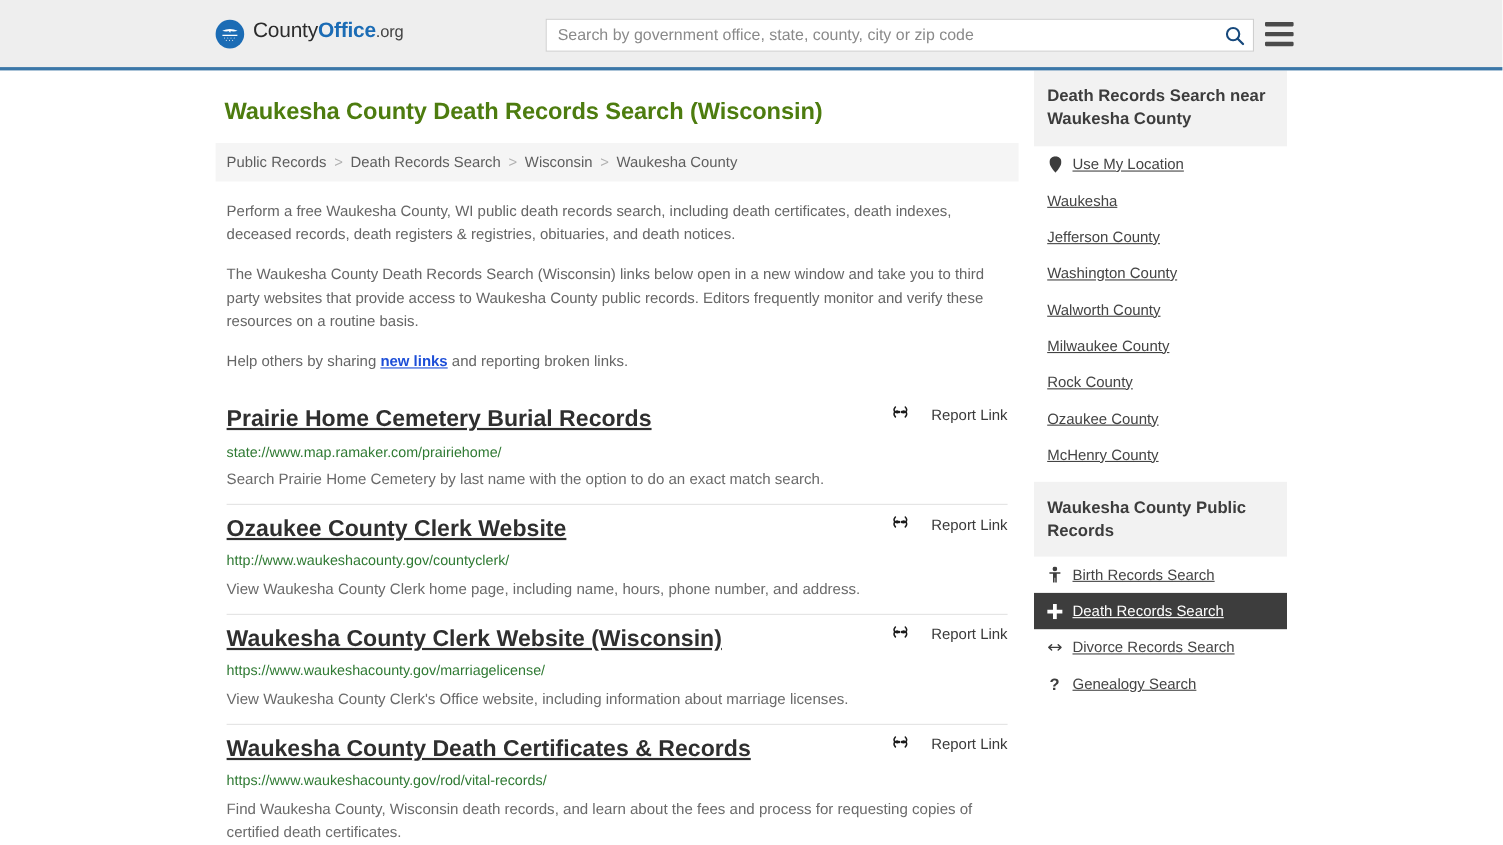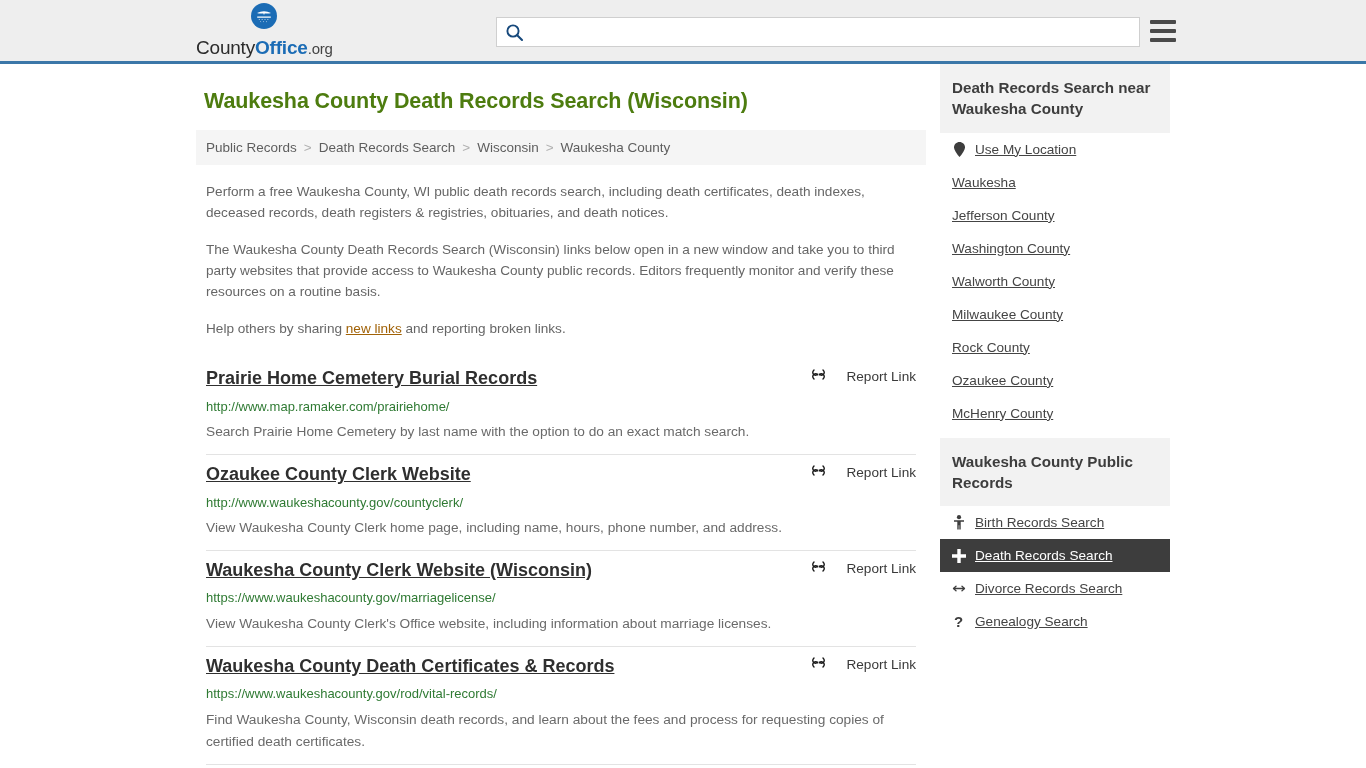--- a/index.html
+++ b/index.html
@@ -16,25 +16,23 @@
   .site-header {
     height: 64px;
     background: #eeeeee;
     border-bottom: 3px solid #3b77a8;
     display: flex;
     align-items: center;
     position: relative;
   }
   .brand {
     display: flex;
-    align-items: center;
     margin-left: 196px;
     gap: 8px;
     text-decoration: none;
-    flex-direction: column;
   }
   .brand-mark {
     width: 26px; height: 26px;
     border-radius: 50%;
     background: #1b6cb5;
     display: flex; align-items: center; justify-content: center;
     flex-direction: column;
     flex-shrink: 0;
   }
   .brand-mark svg { display: block; }
@@ -136,39 +134,39 @@
   .intro {
     padding: 0 10px;
   }
   .intro p {
     font-size: 13.6px;
     line-height: 1.55;
     color: #666666;
     margin: 16px 0 0 0;
   }
   .intro p a {
-    color: #a16207;
+    color: #1d4ed8;
     text-decoration: underline;
-    font-weight: 400;
+    font-weight: 700;
   }
 
   
   .results { margin-top: 20px; padding: 0 10px; }
   .result {
     padding: 8px 0 11px 0;
     border-bottom: 1px solid #e3e3e3;
   }
   .result:last-child { border-bottom: 0; }
   .result-head {
     display: flex;
     align-items: flex-start;
     justify-content: space-between;
   }
   .result-title {
-    font-size: 18px;
+    font-size: 21px;
     font-weight: bold;
     color: #2f2f2f;
     text-decoration: underline;
     cursor: pointer;
     line-height: 1.3;
   }
   .report-link {
     display: flex;
     align-items: center;
     gap: 20px;
@@ -251,20 +249,21 @@
           <polygon points="7.7,16.0 8.2,17.2 7.2,16.5 8.2,16.5 7.2,17.2"></polygon>
           <polygon points="10.6,16.0 11.1,17.2 10.1,16.5 11.1,16.5 10.1,17.2"></polygon>
           <polygon points="13.5,16.0 14.0,17.2 13.0,16.5 14.0,16.5 13.0,17.2"></polygon>
         </g>
       </svg>
     </span>
     <span class="brand-text"><span class="b-county">County</span><span class="b-office">Office</span><span class="b-org">.org</span></span>
   </a>
 
   <div class="search-wrap">
+    <input class="search-input" type="text" placeholder="Search by government office, state, county, city or zip code" style="">
     <button class="search-btn">
       <svg width="19" height="19" viewBox="0 0 19 19" aria-hidden="true">
         <circle cx="8" cy="8" r="5.6" fill="none" stroke="#17497c" stroke-width="1.9"></circle>
         <line x1="12.2" y1="12.2" x2="17" y2="17" stroke="#17497c" stroke-width="2.1" stroke-linecap="round"></line>
       </svg>
     </button>
   </div>
 
   <div class="hamburger">
     <span></span>
@@ -305,21 +304,21 @@
                     <g fill="none" stroke="#1a1a1a" stroke-width="1.5" stroke-linecap="round">
                       <path d="M3.2 3.2 C1.4 5.0 1.4 7.0 3.2 8.2 C4.6 9.2 6.2 8.6 7.0 7.6"></path>
                       <path d="M12.8 12.8 C14.6 11.0 14.6 9.0 12.8 7.8 C11.4 6.8 9.8 7.4 9.0 8.4"></path>
                       <path d="M3.2 12.8 C1.4 11.0 1.4 9.0 3.2 7.8 C4.6 6.8 6.2 7.4 7.0 8.4"></path>
                       <path d="M12.8 3.2 C14.6 5.0 14.6 7.0 12.8 8.2 C11.4 9.2 9.8 8.6 9.0 7.6"></path>
                     </g>
                   </svg></span>
                 <span class="rl-text">Report Link</span>
               </div>
             </div>
-            <div class="result-url">http://www.map.ramaker.com/prairiehome/</div>
+            <div class="result-url">state://www.map.ramaker.com/prairiehome/</div>
             <div class="result-desc">Search Prairie Home Cemetery by last name with the option to do an exact match search.</div>
           </div>
           <div class="result">
             <div class="result-head">
               <a class="result-title" href="#">Ozaukee County Clerk Website</a>
               <div class="report-link">
                 <span class="rl-ico"><svg width="15" height="15" viewBox="0 0 16 16" aria-hidden="true">
                     <g fill="none" stroke="#1a1a1a" stroke-width="1.5" stroke-linecap="round">
                       <path d="M3.2 3.2 C1.4 5.0 1.4 7.0 3.2 8.2 C4.6 9.2 6.2 8.6 7.0 7.6"></path>
                       <path d="M12.8 12.8 C14.6 11.0 14.6 9.0 12.8 7.8 C11.4 6.8 9.8 7.4 9.0 8.4"></path>

